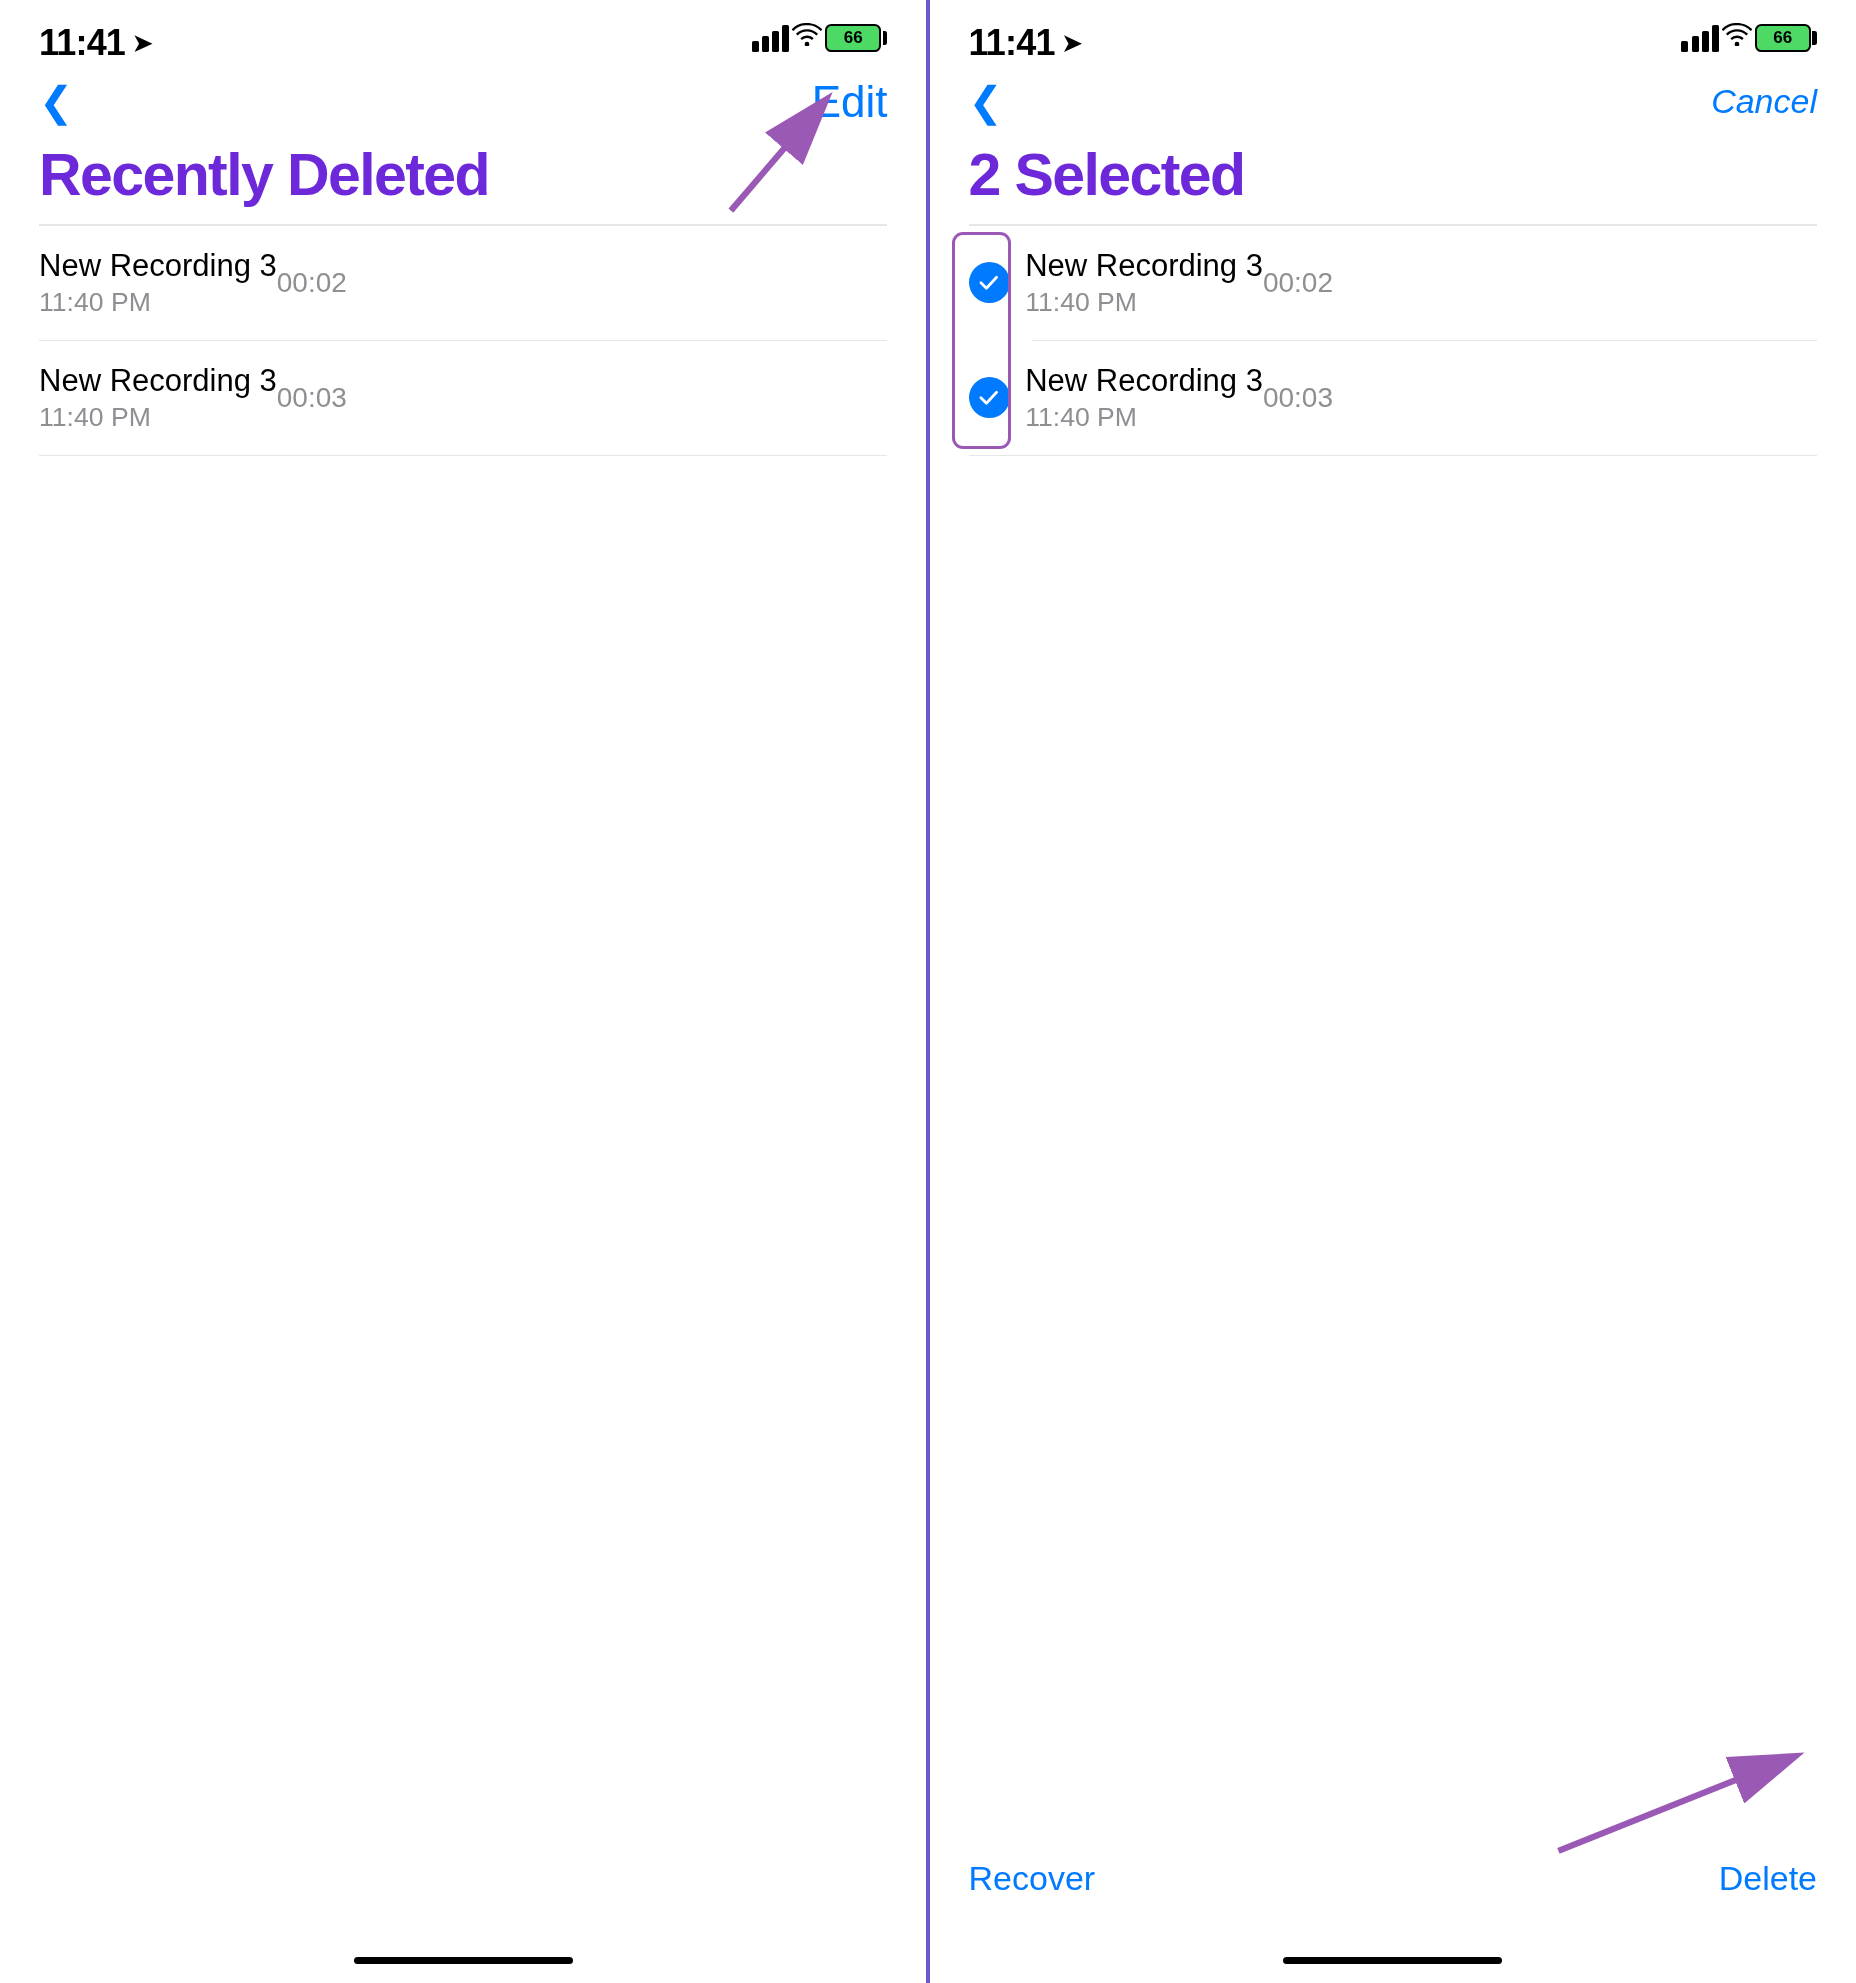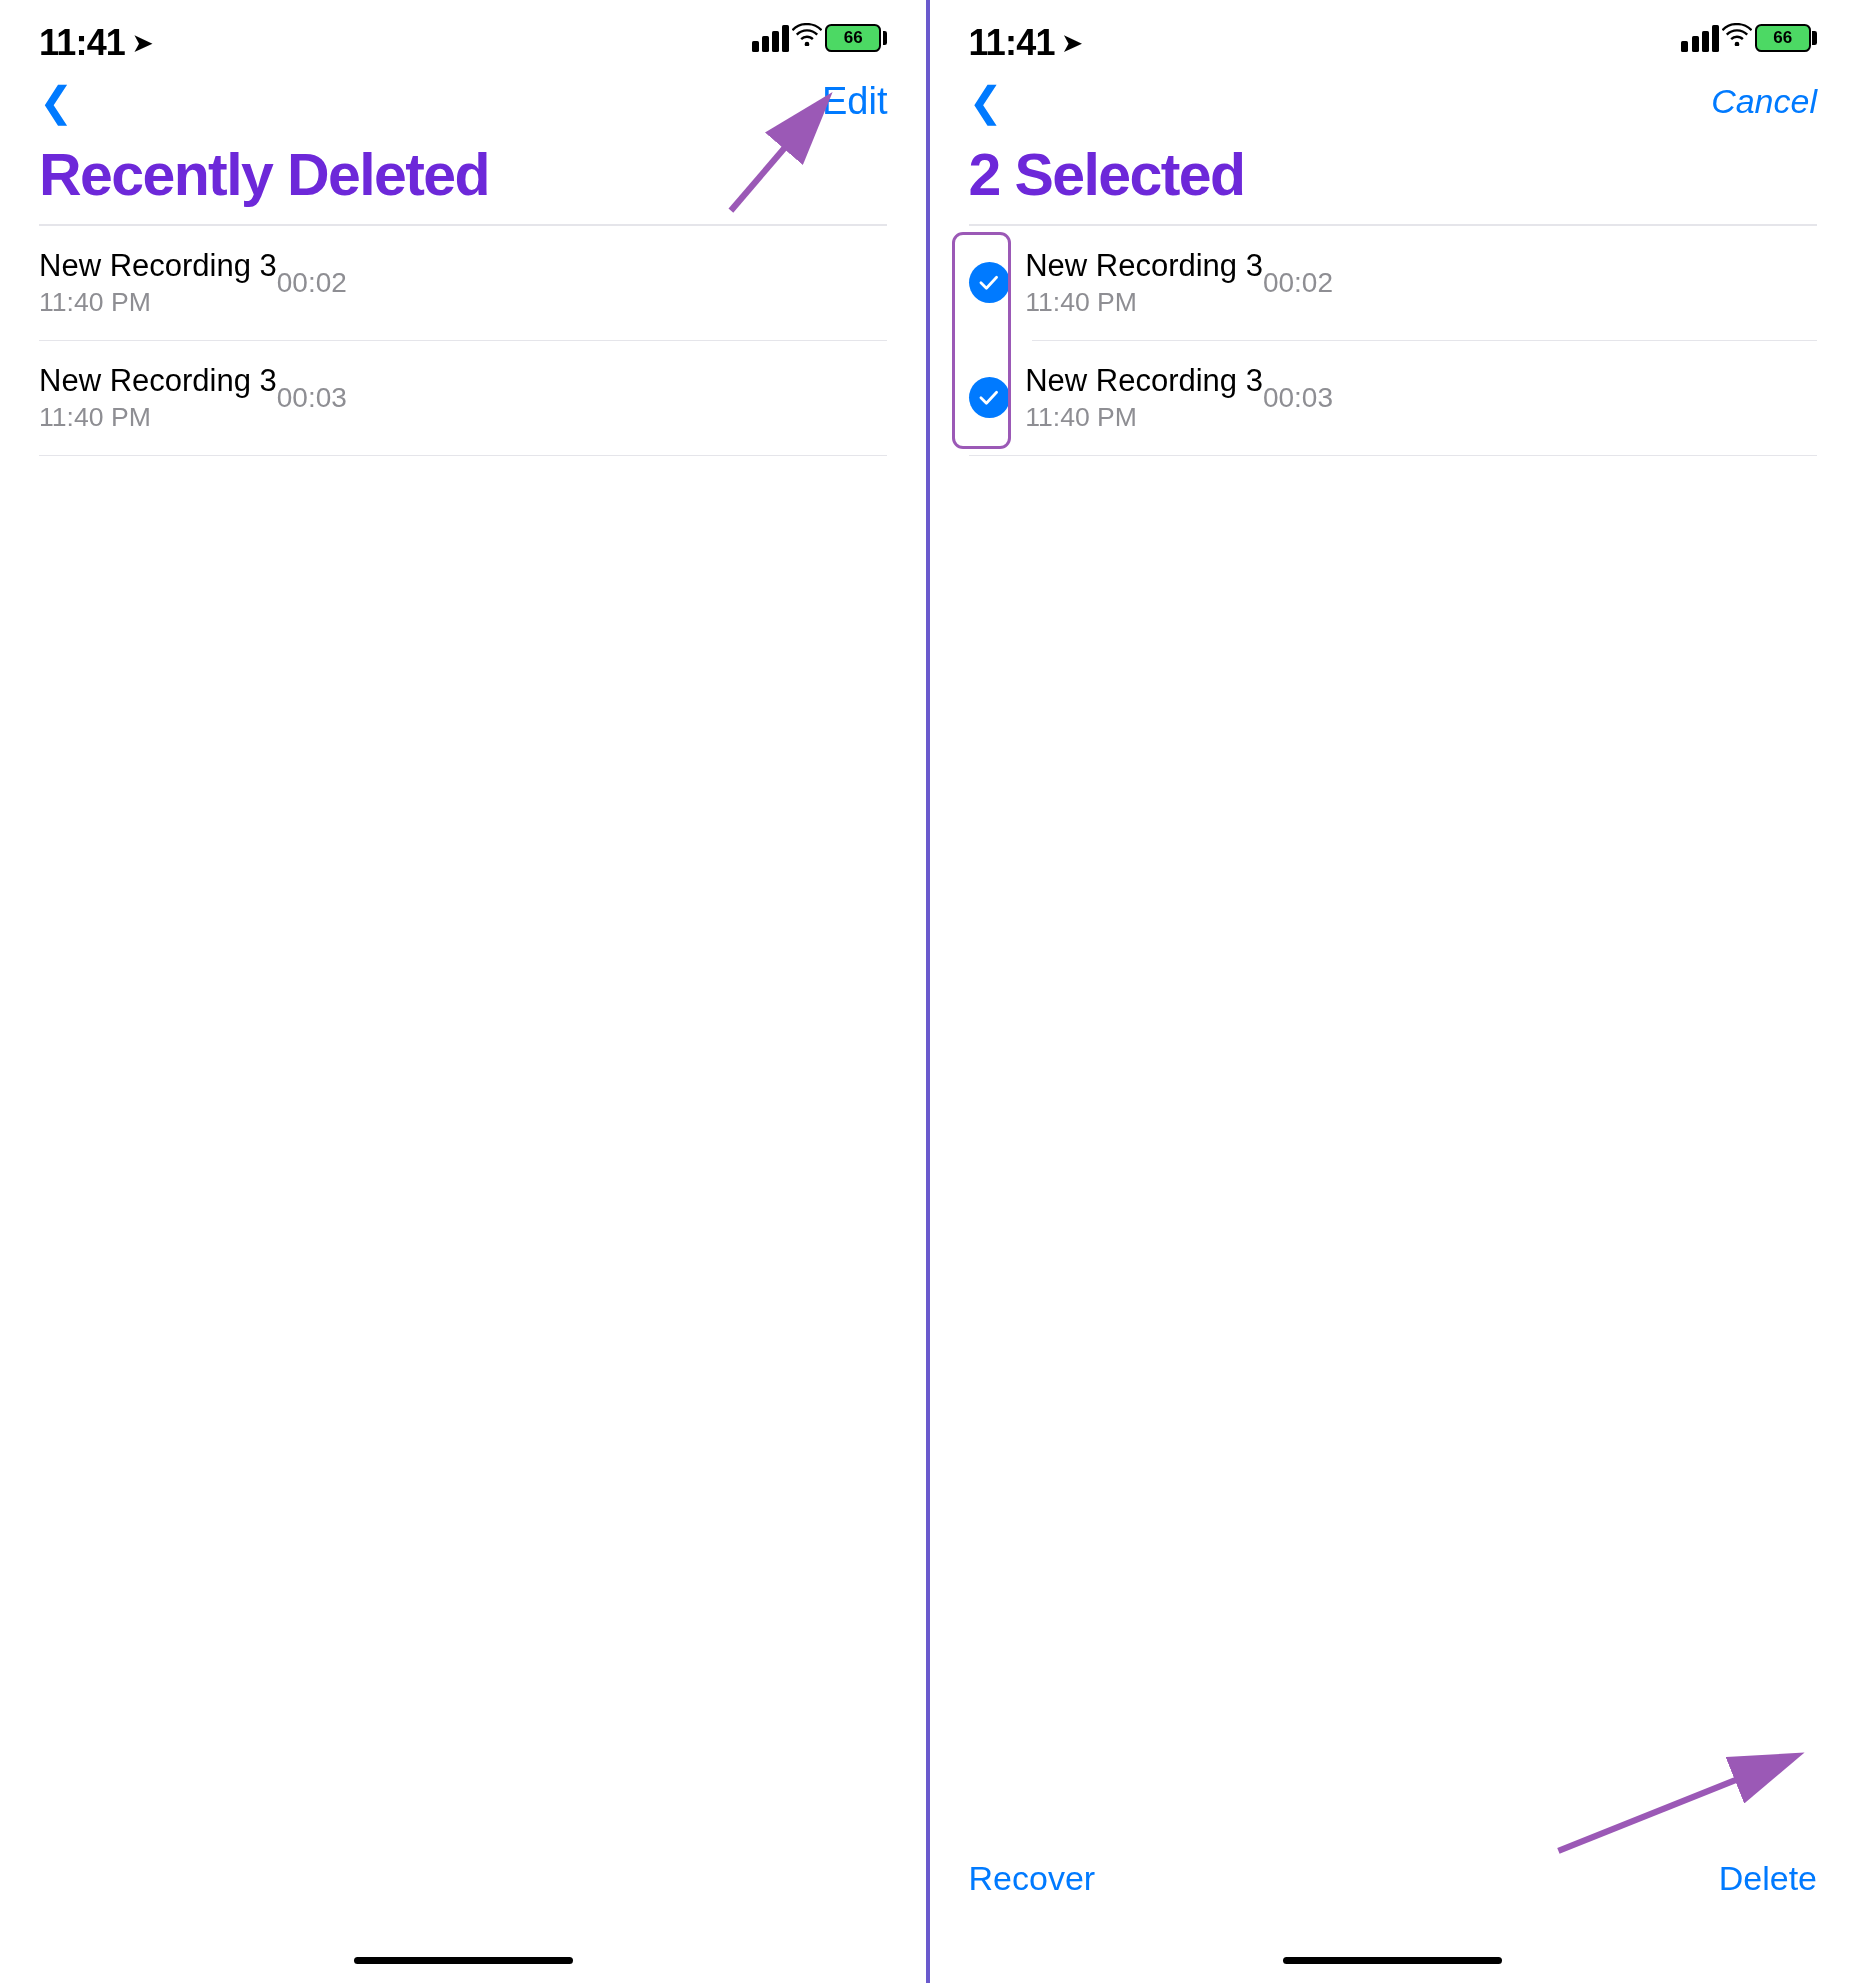--- a/index.html
+++ b/index.html
@@ -220,21 +220,21 @@
       </span>
       <div style="display:flex;align-items:center;">
         <div class="battery-box">66</div>
         <div class="battery-tip"></div>
       </div>
     </div>
   </div>
 
   <div class="nav-bar">
     <span class="back-btn" style="font-size:41px;color:#007aff;">❮</span>
-    <span class="nav-action-btn" style="color:#007aff;font-size:38px;">Edit</span>
+    <span class="nav-action-btn" style="color:#007aff;font-size:44px;">Edit</span>
   </div>
 
   <div class="page-title">Recently Deleted</div>
 
   <div class="sep"></div>
 
   <div class="recording-item">
     <div class="recording-info">
       <div class="rec-name">New Recording 3</div>
       <div class="rec-time">11:40 PM</div>

